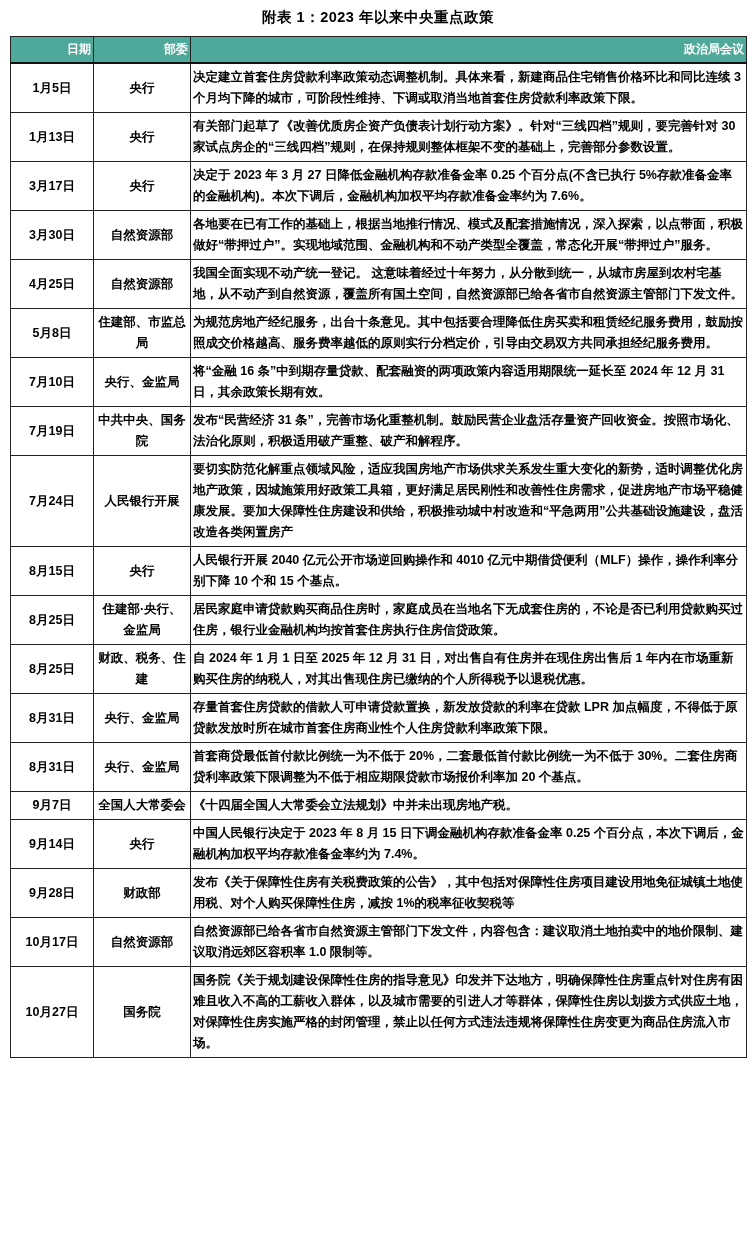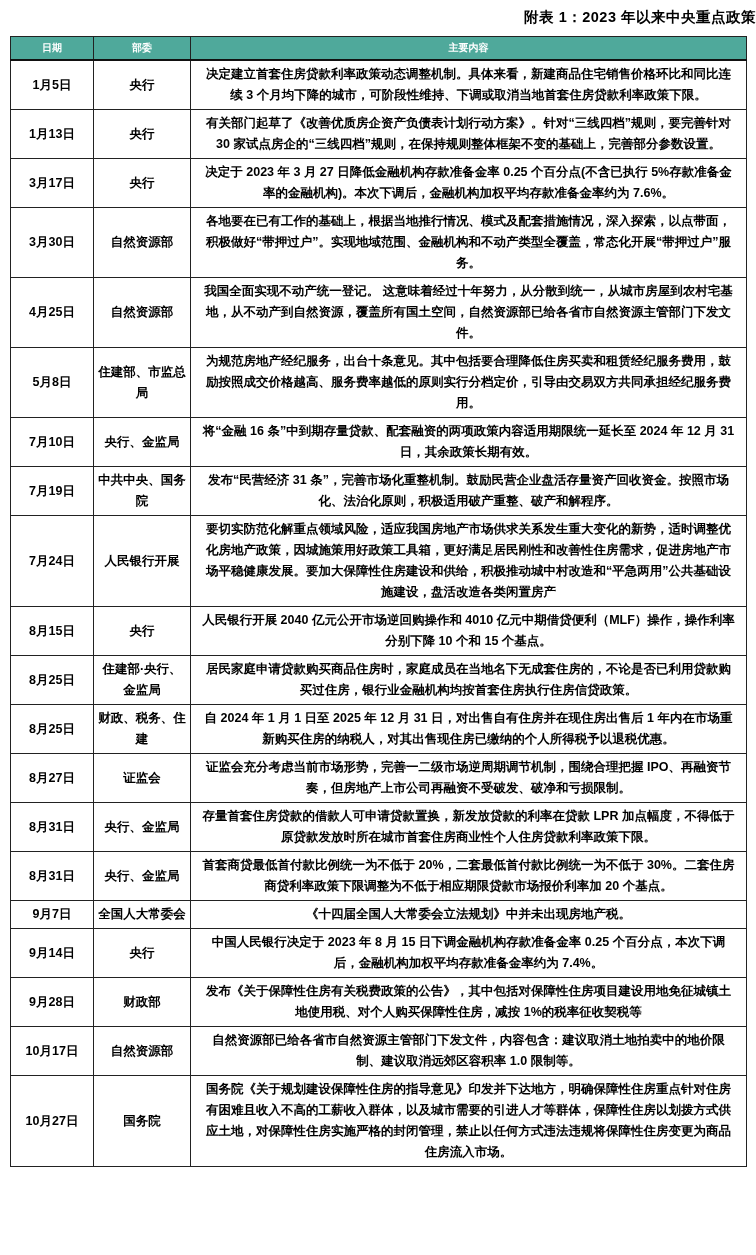--- a/index.html
+++ b/index.html
@@ -8,82 +8,82 @@
     width: 756px;
     font-family: "Liberation Sans", "DejaVu Sans", sans-serif;
   }
   .page {
     width: 756px;
     min-height: 1255px;
     background: #ffffff;
     padding-top: 8px;
   }
   .doc-title {
-    text-align: right;
+    text-align: center;
     font-size: 14.5px;
     font-weight: bold;
     color: #000000;
     letter-spacing: 0.5px;
     margin-bottom: 9px;
   }
   table.policy-table {
     border-collapse: collapse;
     width: 736px;
     margin-left: 10px;
     table-layout: fixed;
   }
   table.policy-table col.c-date { width: 83px; }
   table.policy-table col.c-ministry { width: 97px; }
   table.policy-table col.c-content { width: 556px; }
   table.policy-table th {
     background: #4FA99B;
     color: #ffffff;
     font-weight: bold;
-    font-size: 10px;
-    text-align: center;
+    font-size: 12px;
+    text-align: right;
     padding: 4px 2px;
     border: 1px solid #222222;
     border-bottom: 2px solid #111111;
   }
   table.policy-table td {
     border: 1px solid #222222;
     font-size: 12.5px;
     font-weight: bold;
     color: #000000;
     line-height: 21px;
     vertical-align: middle;
     padding: 3px 5px;
   }
   table.policy-table td.cell-date,
   table.policy-table td.cell-ministry {
     text-align: center;
     padding: 3px 3px;
   }
   table.policy-table td.cell-content {
-    text-align: center;
-    padding: 3px 9px;
+    text-align: left;
+    padding: 3px 2px;
   }
 </style>
 </head>
 <body>
 
 <div class="page">
   <div class="doc-title">附表 1：2023 年以来中央重点政策</div>
 
   <table class="policy-table">
     <colgroup>
       <col class="c-date">
       <col class="c-ministry">
       <col class="c-content">
     </colgroup>
     <thead>
       <tr>
         <th>日期</th>
         <th>部委</th>
-        <th>主要内容</th>
+        <th>政治局会议</th>
       </tr>
     </thead>
     <tbody>
         <tr>
           <td class="cell-date">1月5日</td>
           <td class="cell-ministry">央行</td>
           <td class="cell-content">决定建立首套住房贷款利率政策动态调整机制。具体来看，新建商品住宅销售价格环比和同比连续 3 个月均下降的城市，可阶段性维持、下调或取消当地首套住房贷款利率政策下限。</td>
         </tr>
         <tr>
           <td class="cell-date">1月13日</td>
@@ -134,25 +134,20 @@
           <td class="cell-date">8月25日</td>
           <td class="cell-ministry">住建部·央行、金监局</td>
           <td class="cell-content">居民家庭申请贷款购买商品住房时，家庭成员在当地名下无成套住房的，不论是否已利用贷款购买过住房，银行业金融机构均按首套住房执行住房信贷政策。</td>
         </tr>
         <tr>
           <td class="cell-date">8月25日</td>
           <td class="cell-ministry">财政、税务、住建</td>
           <td class="cell-content">自 2024 年 1 月 1 日至 2025 年 12 月 31 日，对出售自有住房并在现住房出售后 1 年内在市场重新购买住房的纳税人，对其出售现住房已缴纳的个人所得税予以退税优惠。</td>
         </tr>
         <tr>
-          <td class="cell-date">8月27日</td>
-          <td class="cell-ministry">证监会</td>
-          <td class="cell-content">证监会充分考虑当前市场形势，完善一二级市场逆周期调节机制，围绕合理把握 IPO、再融资节奏，但房地产上市公司再融资不受破发、破净和亏损限制。</td>
-        </tr>
-        <tr>
           <td class="cell-date">8月31日</td>
           <td class="cell-ministry">央行、金监局</td>
           <td class="cell-content">存量首套住房贷款的借款人可申请贷款置换，新发放贷款的利率在贷款 LPR 加点幅度，不得低于原贷款发放时所在城市首套住房商业性个人住房贷款利率政策下限。</td>
         </tr>
         <tr>
           <td class="cell-date">8月31日</td>
           <td class="cell-ministry">央行、金监局</td>
           <td class="cell-content">首套商贷最低首付款比例统一为不低于 20%，二套最低首付款比例统一为不低于 30%。二套住房商贷利率政策下限调整为不低于相应期限贷款市场报价利率加 20 个基点。</td>
         </tr>
         <tr>

